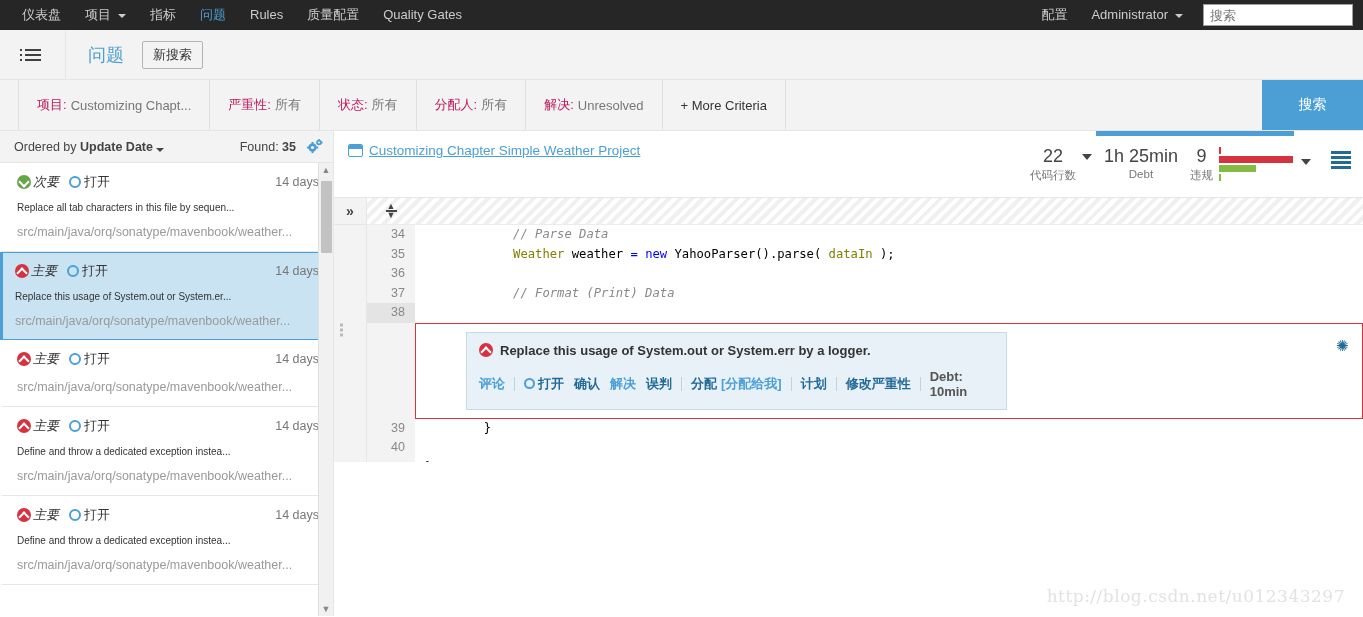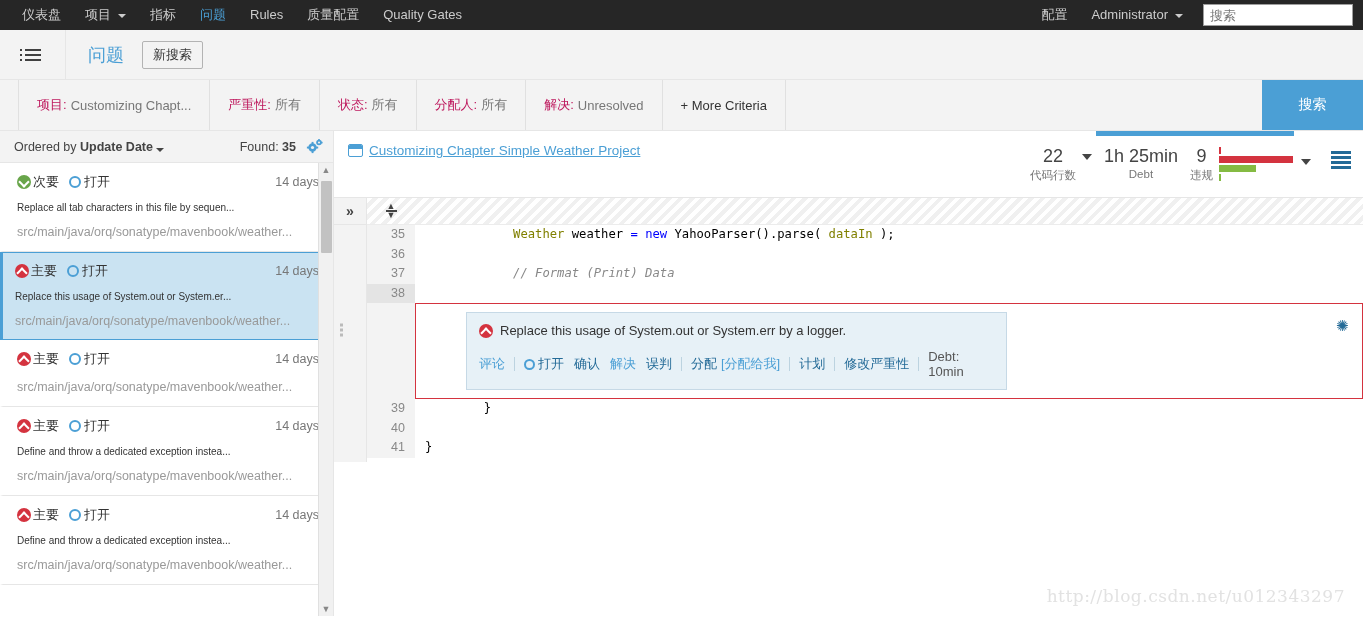--- a/index.html
+++ b/index.html
@@ -104,21 +104,21 @@
   }
   .issue-item {
     border-bottom: 1px solid #e6e6e6; padding: 10px 14px 12px 14px; cursor: pointer;
     background: #fff; border-left: 3px solid transparent;
   }
   .issue-item.selected {
     background: #cae3f2; border: 1px solid #4b9fd5; border-left: 3px solid #4b9fd5;
     padding: 9px 13px 11px 12px;
   }
   .issue-meta { display: flex; align-items: center; font-size: 13px; }
-  .sev { display: inline-flex; align-items: center; margin-right: 10px; color: #333; }
+  .sev { display: inline-flex; align-items: center; margin-right: 10px; color: #333; font-style: italic; }
   .sev-ico {
     width: 14px; height: 14px; border-radius: 50%; display: inline-block;
     position: relative; margin-right: 2px; flex: none;
   }
   .sev-ico:after {
     content: ""; position: absolute; left: 3px; top: 5px;
     width: 6px; height: 6px; border-left: 2px solid #fff; border-top: 2px solid #fff;
   }
   .sev-ico.major { background: #d4333f; }
   .sev-ico.major:after { transform: rotate(45deg); top: 5px; }
@@ -247,21 +247,21 @@
     font-size: 12.2px; color: #000; line-height: 19.5px;
   }
   .tok-com { color: #888; font-style: italic; }
   .tok-kw { color: #00f; }
   .tok-ann { color: #808000; }
   .underline-issue { border-bottom: 2px dotted #d4333f; }
 
   
   .issue-box-wrap { display: flex; }
   .issue-box-spacer { width: 48px; flex: none; background: #f3f3f3; }
-  .issue-box-outer { flex: 1; border: 1px solid #d4333f; background: #fff; position: relative; }
+  .issue-box-outer { flex: 1; border: 1px solid #d4333f; background: #fff; position: relative; font-weight: bold; }
   .issue-box {
     margin: 8px 0 8px 50px; border: 1px solid #c6d9e6; background: #e7f1f7;
     padding: 10px 12px 10px 12px; position: relative; width: 541px;
   }
   .issue-box .ib-title { display: flex; align-items: center; font-size: 13px; color: #333; }
   .issue-box .ib-title .sev-ico { margin-right: 7px; }
   .ib-actions { margin-top: 11px; display: flex; align-items: center; font-size: 13px; flex-wrap: nowrap; }
   .ib-actions a { color: #4b9fd5; text-decoration: none; cursor: pointer; white-space: nowrap; }
   .ib-actions a.dark { color: #236a97; }
   .ib-actions .sep { width: 1px; height: 14px; background: #bcd3e0; margin: 0 9px; flex: none; }
@@ -537,20 +537,24 @@
           <div class="code-top-strip">
             <div class="numcell">
               <span class="expand-updown">
                   <span>▲</span>
                   <span class="mid"></span>
                   <span>▼</span>
                 </span>
             </div>
           </div>
 
+          <div class="code-line">
+            <div class="lineno">34</div>
+            <div class="codetext tok-com">            // Parse Data</div>
+          </div>
           <div class="code-line">
             <div class="lineno">35</div>
             <div class="codetext"><span class="tok-ann">            Weather</span> weather <span class="tok-kw">=</span> <span class="tok-kw">new</span> YahooParser().parse( <span class="tok-ann">dataIn</span> );</div>
           </div>
           <div class="code-line">
             <div class="lineno">36</div>
             <div class="codetext"></div>
           </div>
           <div class="code-line">
             <div class="lineno">37</div>

